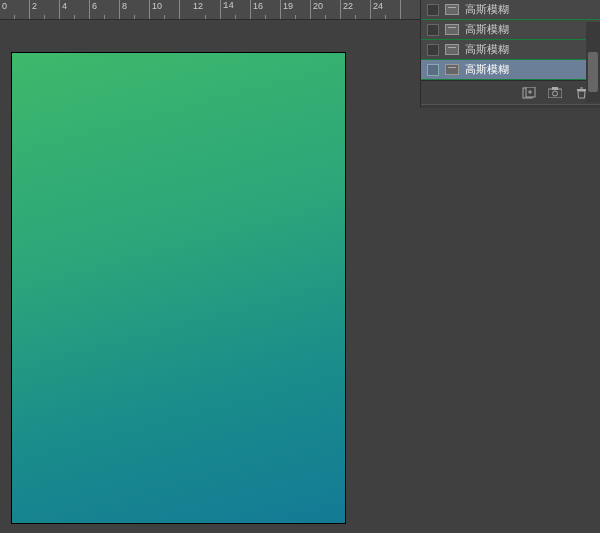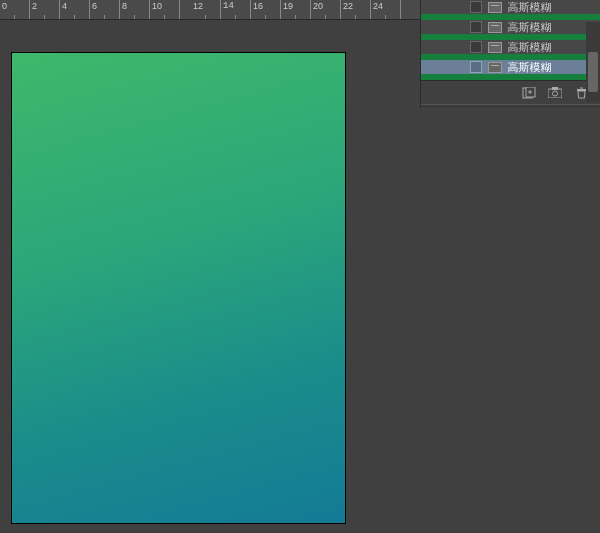--- a/index.html
+++ b/index.html
@@ -101,23 +101,22 @@
     .history-list {
       background: #474747;
     }
     .history-item {
       height: 20px;
       display: flex;
       align-items: center;
       padding: 0 6px;
       color: #ccc;
       font-size: 11px;
-      border-bottom: 6px solid #15803d;
+      border-bottom: 1px solid #15803d;
       gap: 6px;
-      justify-content: center;
     }
     .history-item.selected {
       background: #6b7f99;
       color: #fff;
     }
     .history-checkbox {
       width: 12px;
       height: 12px;
       border: 1px solid #666;
       background: #3a3a3a;

